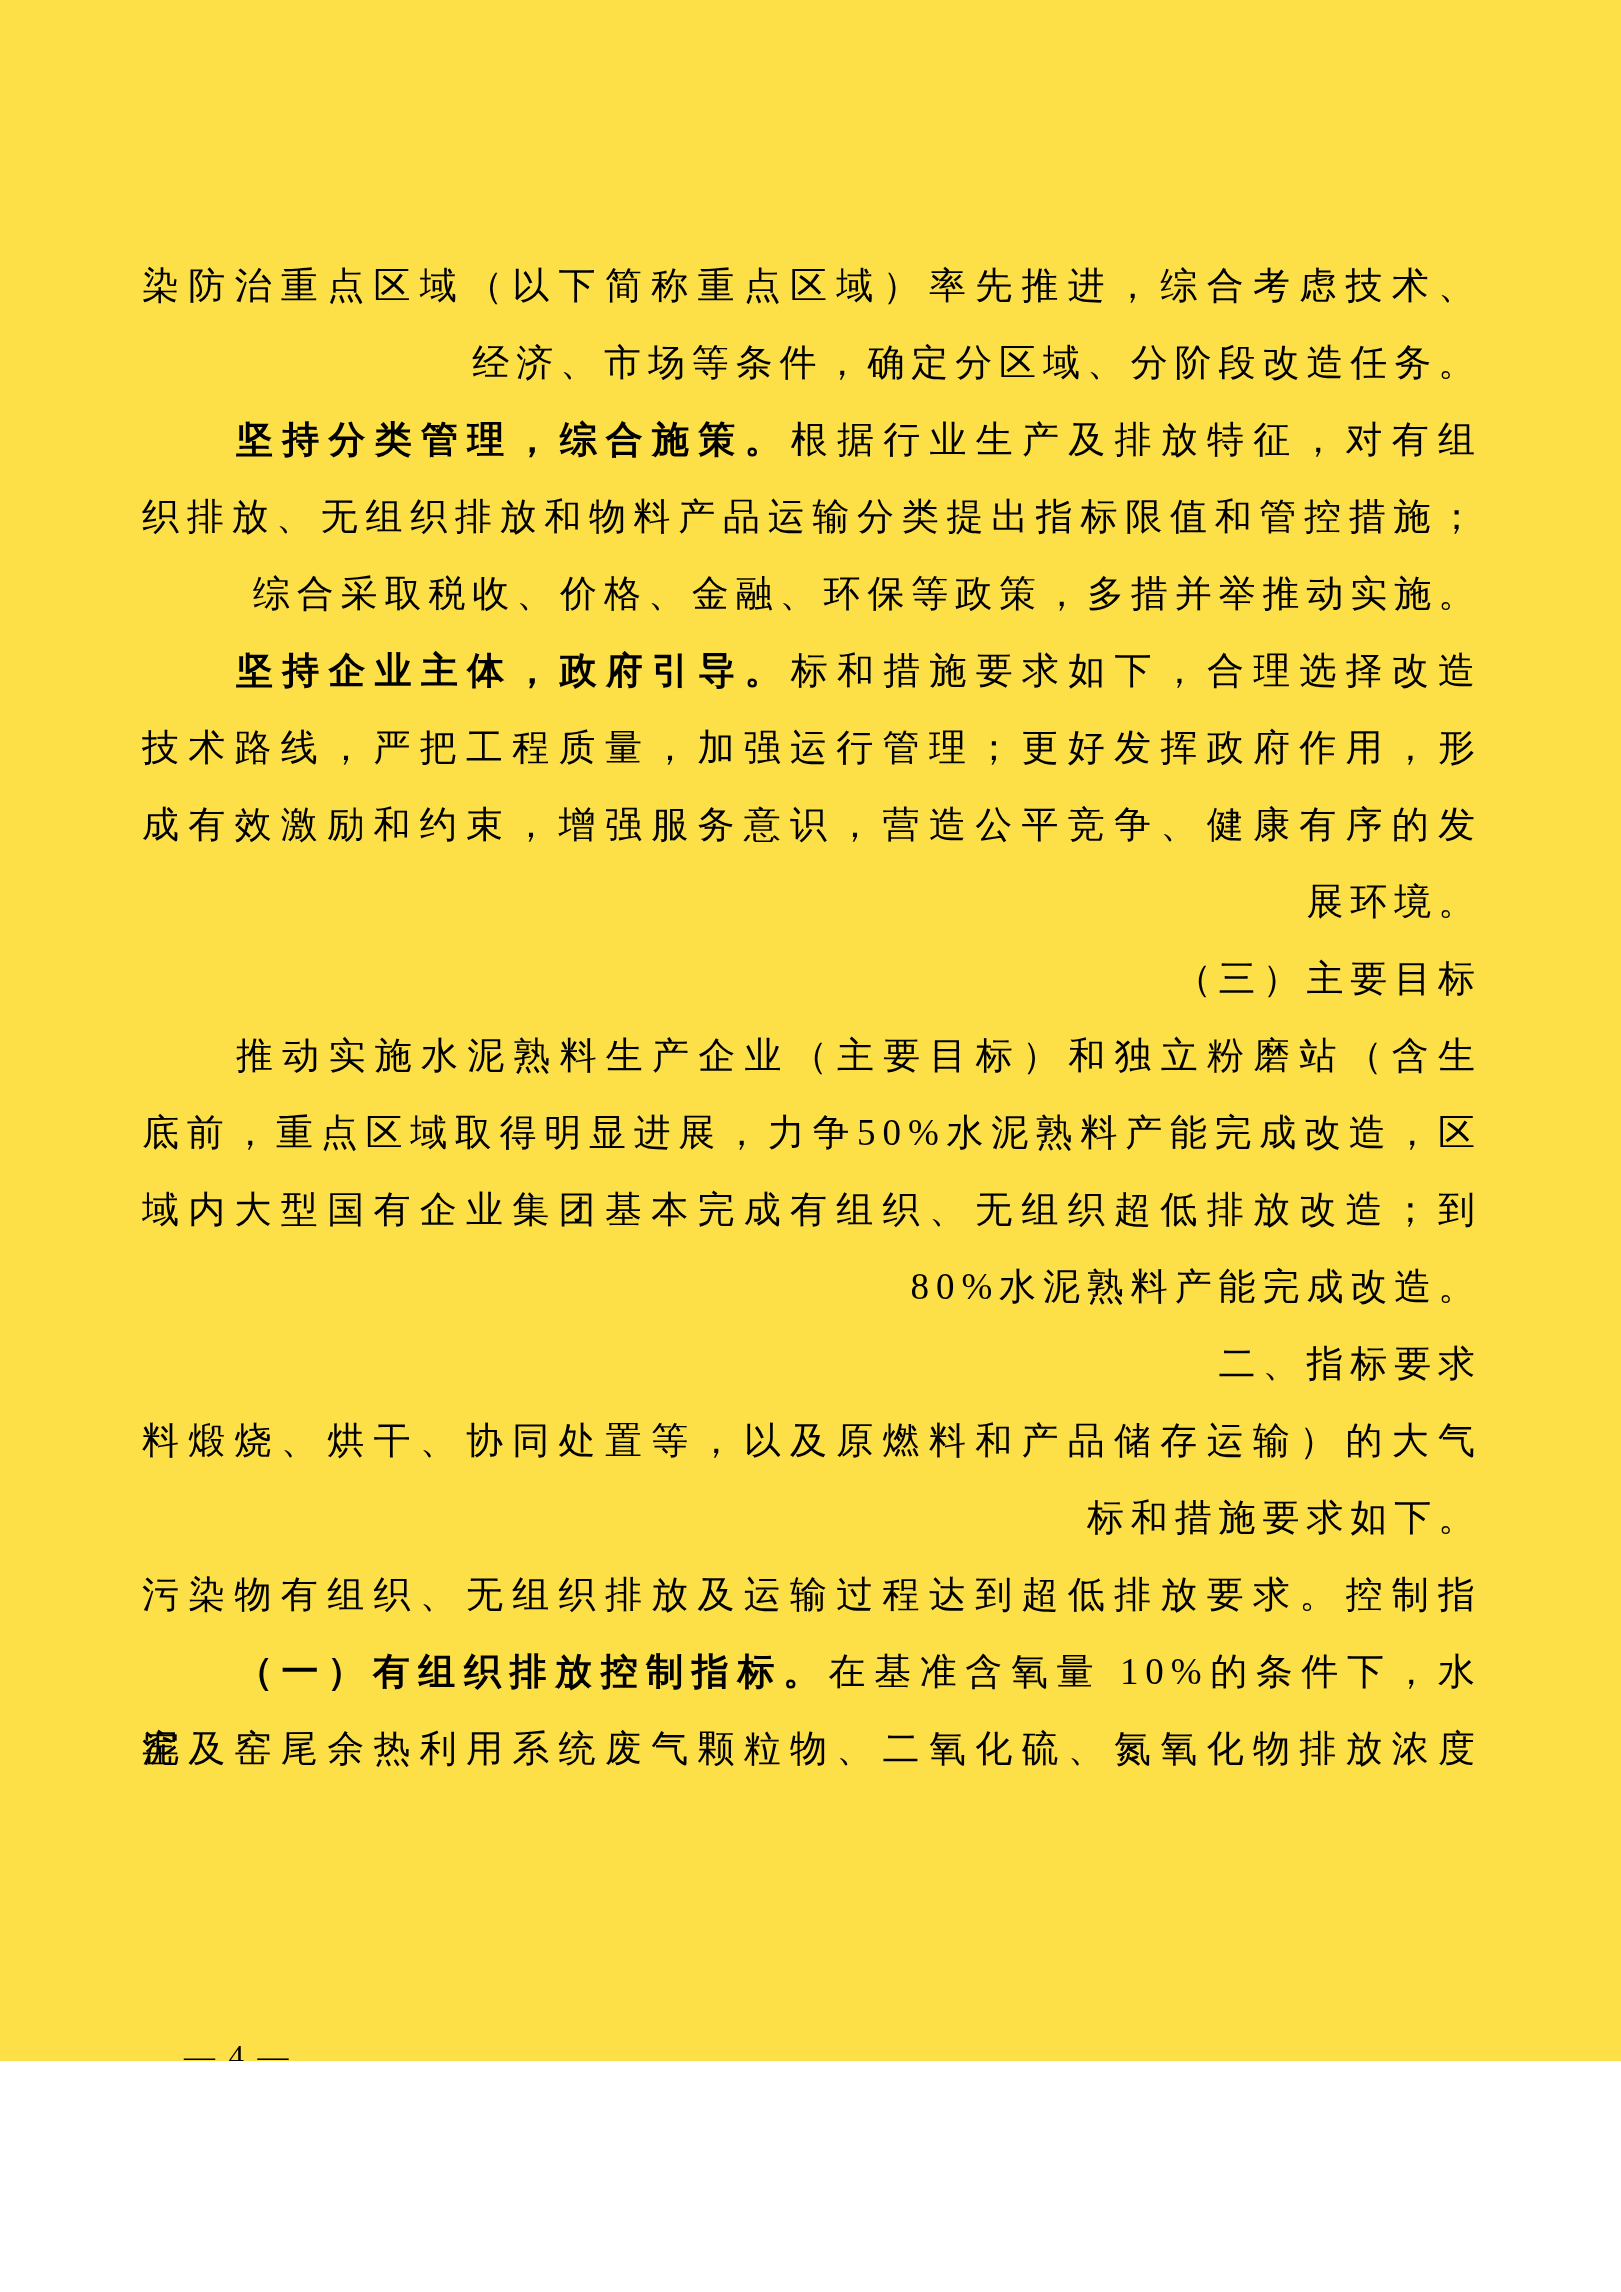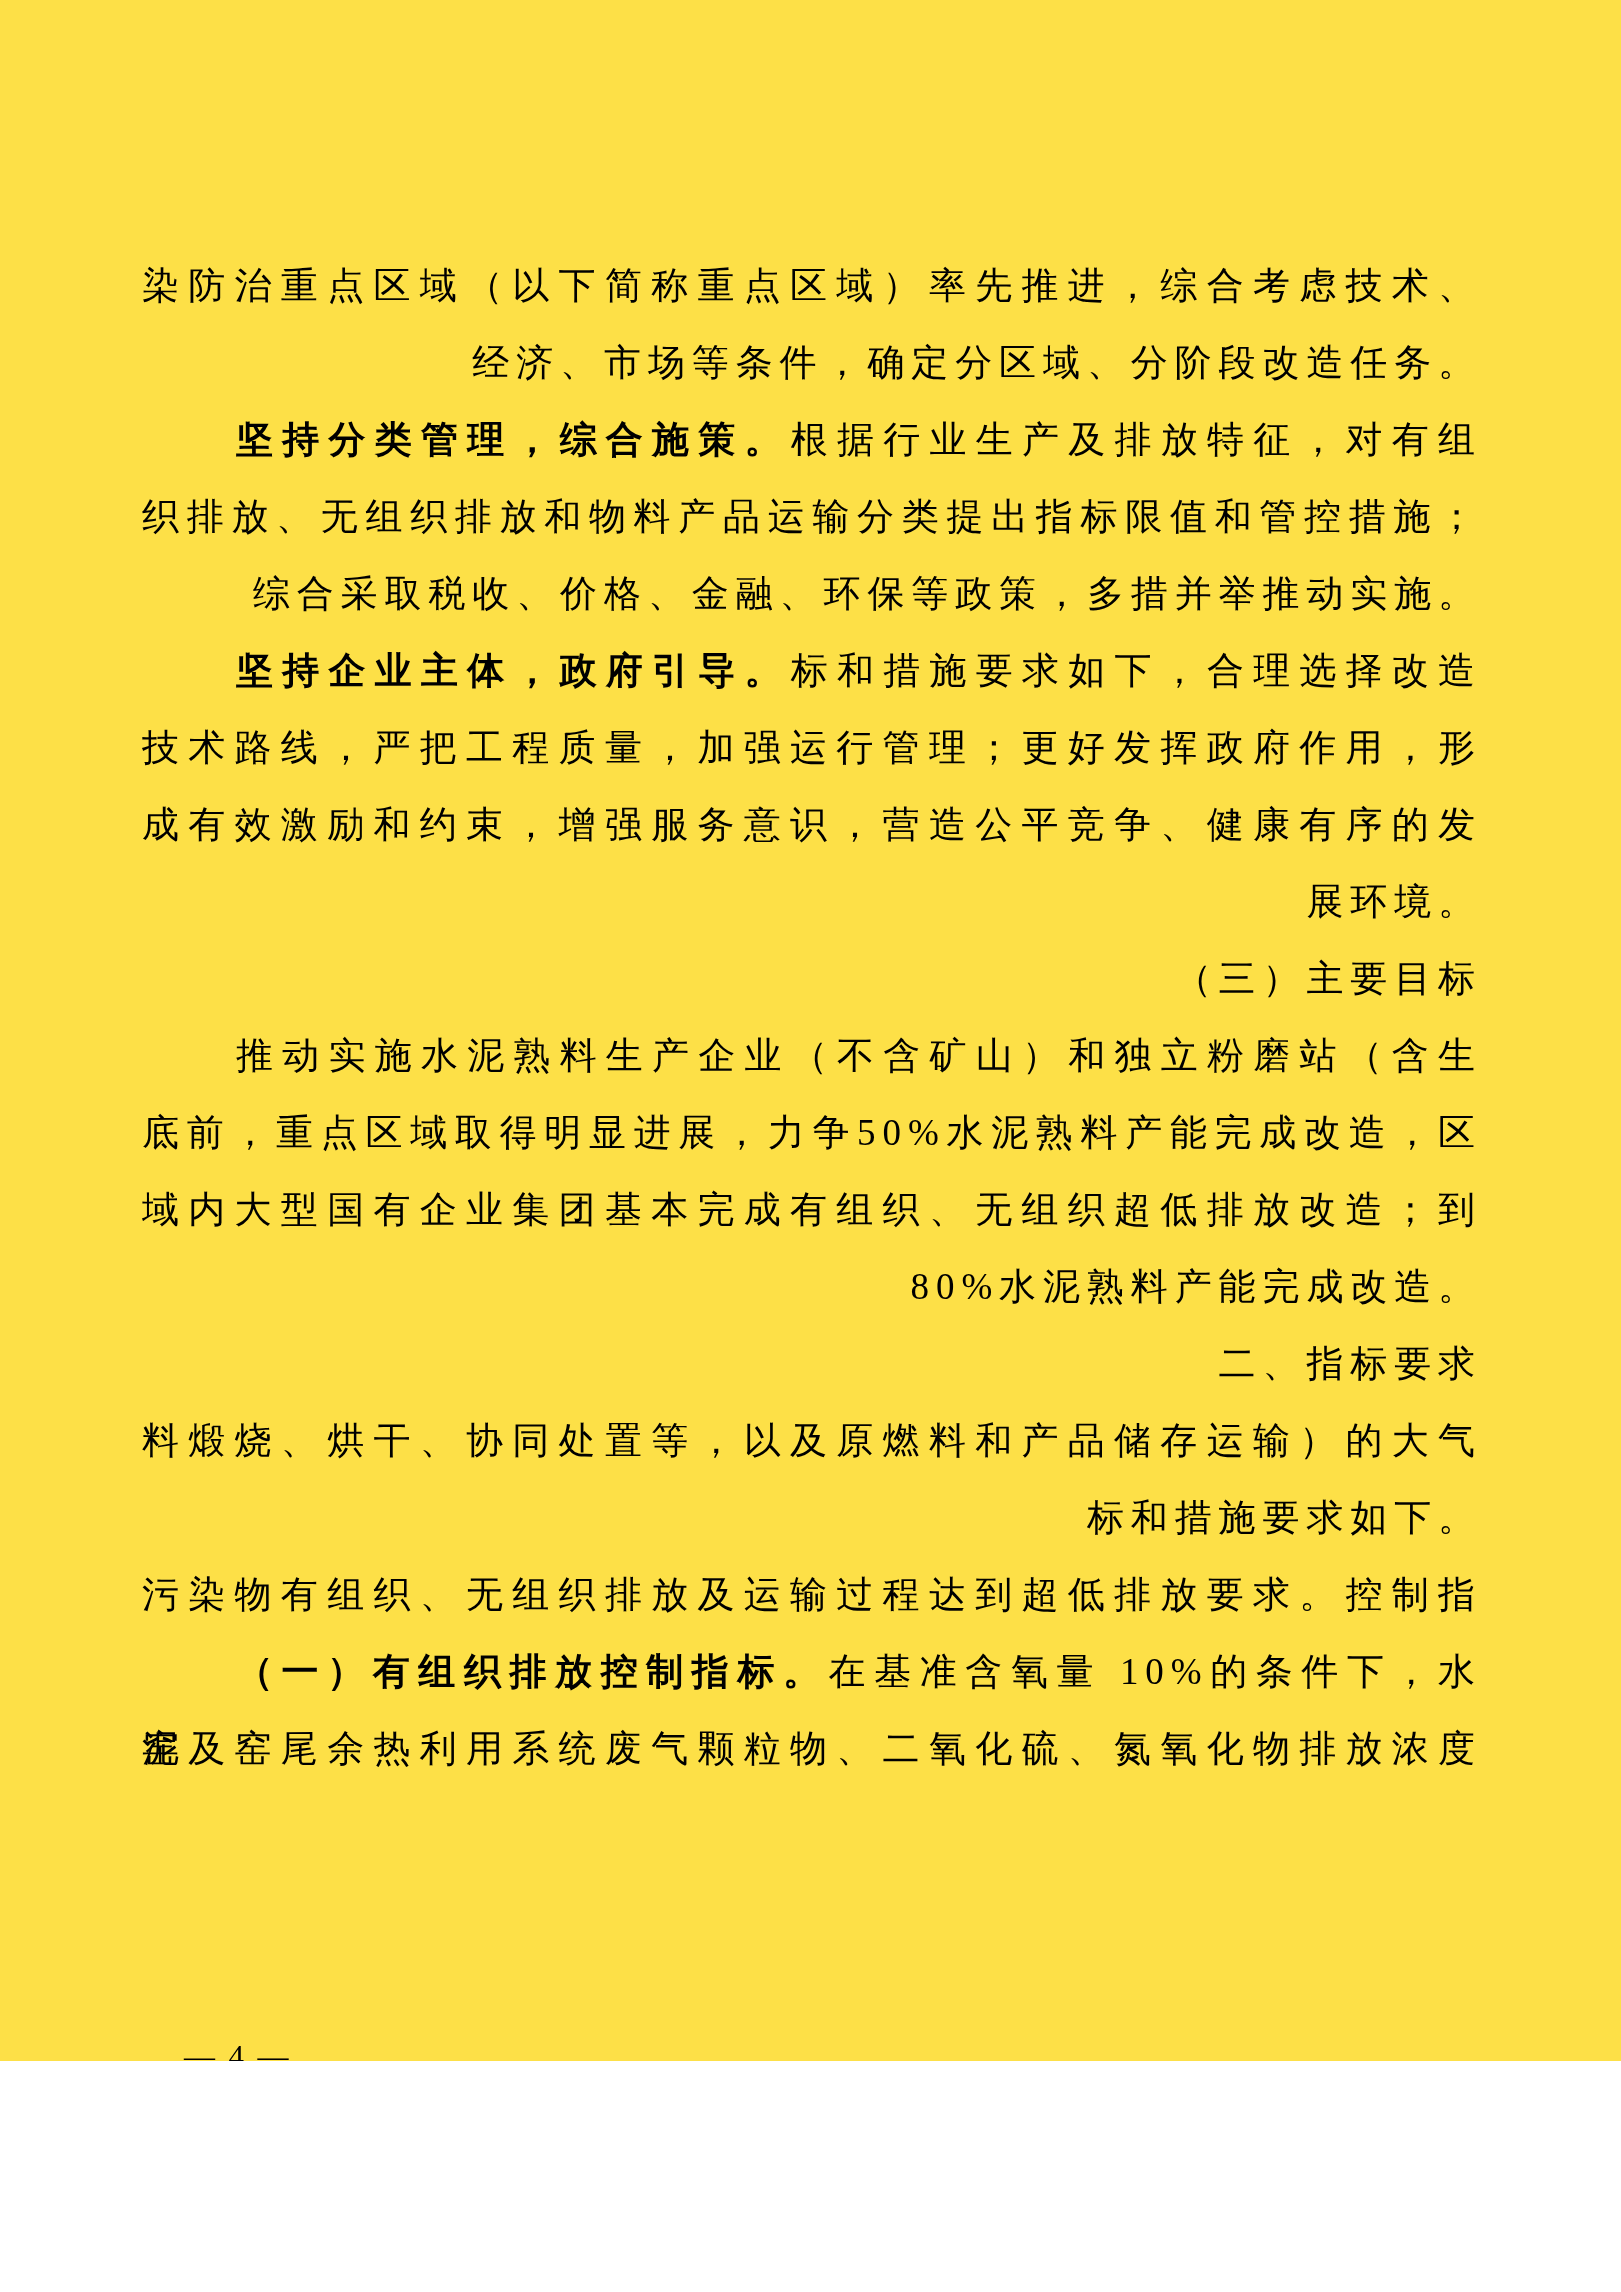--- a/index.html
+++ b/index.html
@@ -57,21 +57,21 @@
     <div class="line j">织排放、无组织排放和物料产品运输分类提出指标限值和管控措施；</div>
     <div class="line">综合采取税收、价格、金融、环保等政策，多措并举推动实施。</div>
 
     <div class="line j in"><span class="lead">坚持企业主体，政府引导。</span><span>标和措施要求如下，合理选择改造</span></div>
     <div class="line j">技术路线，严把工程质量，加强运行管理；更好发挥政府作用，形</div>
     <div class="line j">成有效激励和约束，增强服务意识，营造公平竞争、健康有序的发</div>
     <div class="line">展环境。</div>
 
     <div class="line in bold">（三）主要目标</div>
 
-    <div class="line j in">推动实施水泥熟料生产企业（不含矿山）和独立粉磨站（含生</div>
+    <div class="line j in">推动实施水泥熟料生产企业（主要目标）和独立粉磨站（含生</div>
     <div class="line j">底前，重点区域取得明显进展，力争50%水泥熟料产能完成改造，区</div>
     <div class="line j">域内大型国有企业集团基本完成有组织、无组织超低排放改造；到</div>
     <div class="line">80%水泥熟料产能完成改造。</div>
 
     <div class="line in bold">二、指标要求</div>
 
     <div class="line j">料煅烧、烘干、协同处置等，以及原燃料和产品储存运输）的大气</div>
     <div class="line">标和措施要求如下。</div>
     <div class="line j">污染物有组织、无组织排放及运输过程达到超低排放要求。控制指</div>
 

